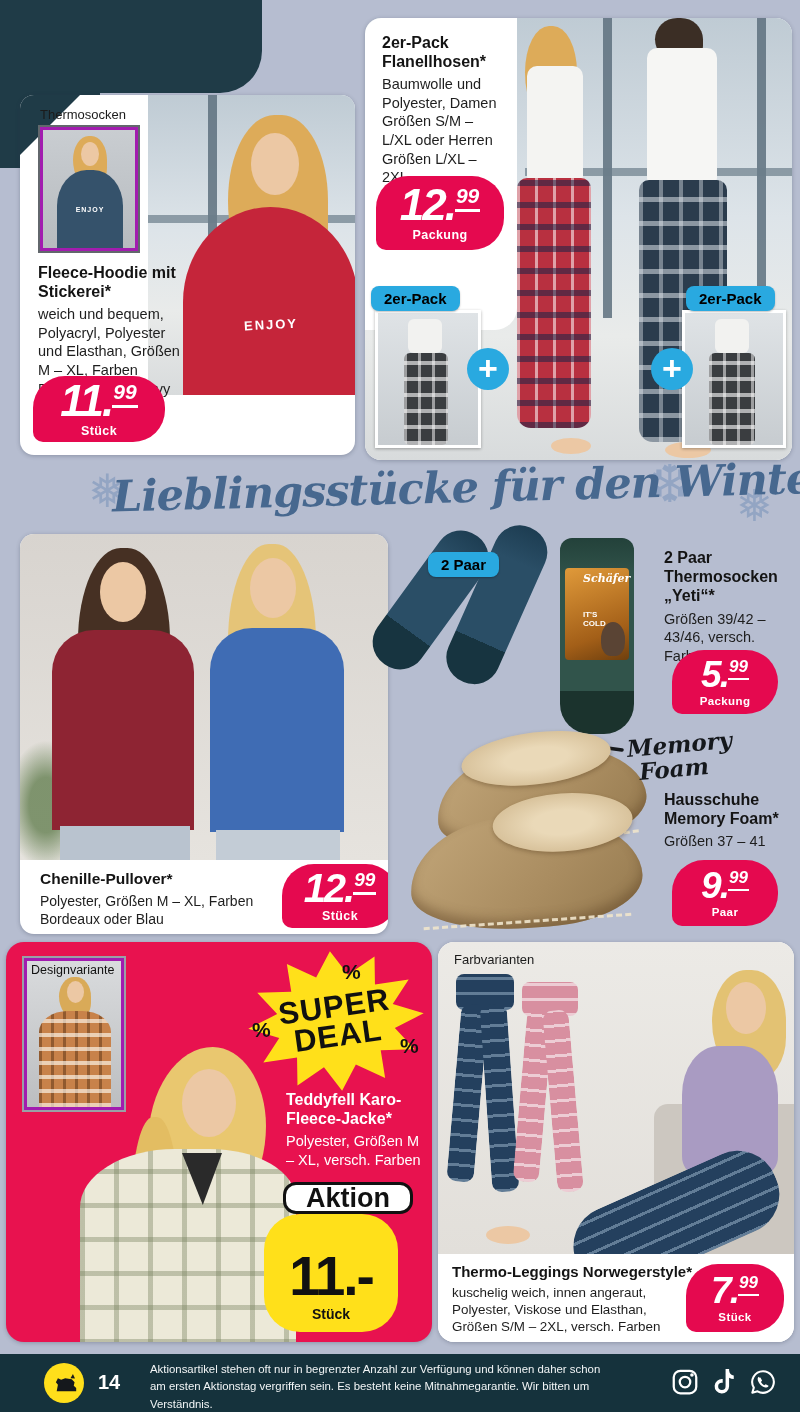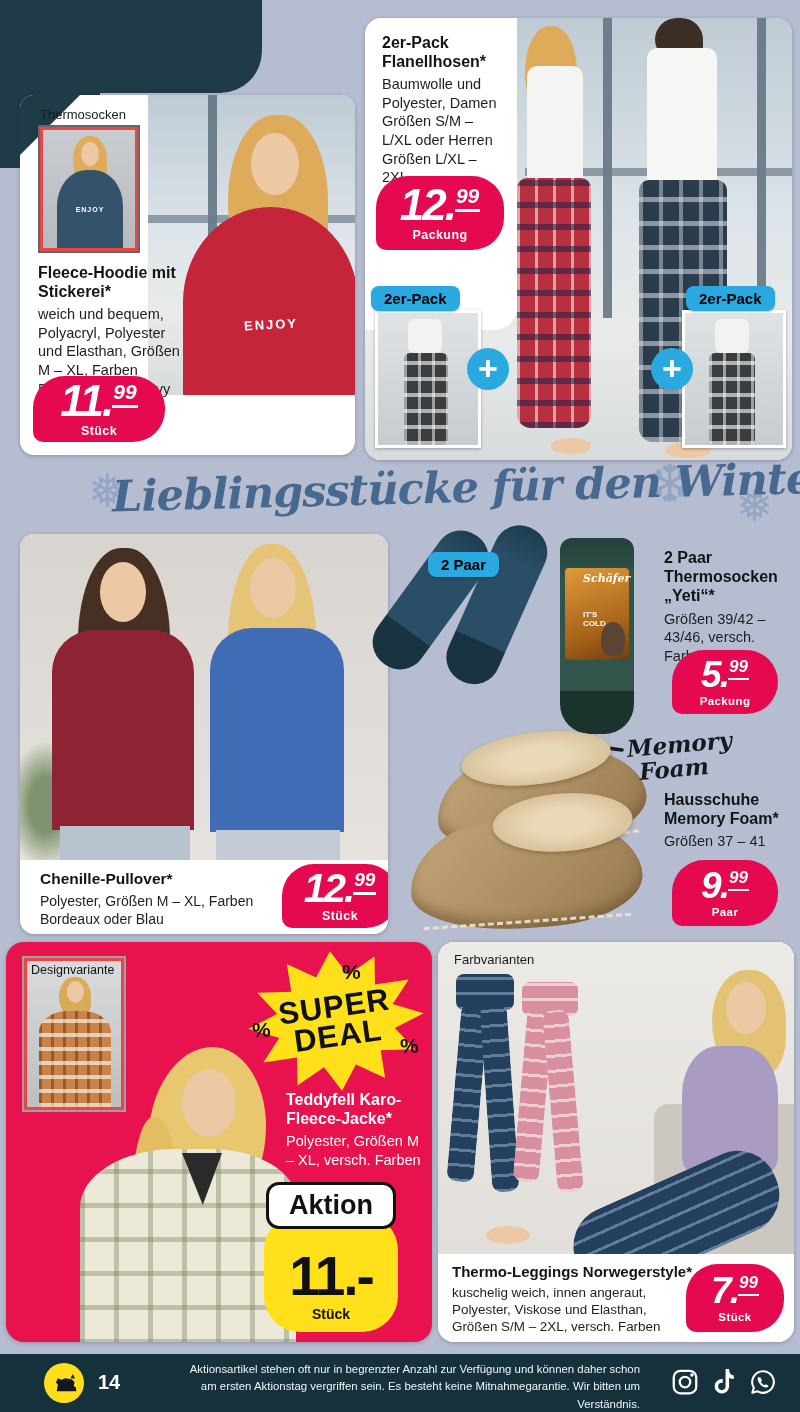--- a/index.html
+++ b/index.html
@@ -66,35 +66,35 @@
   .starburst{position:absolute;z-index:3;transform:rotate(-5deg)}
   .starburst .deal-txt{position:absolute;left:0;top:0;width:100%;height:100%;display:flex;flex-direction:column;align-items:center;justify-content:center;font-weight:900;color:#111;font-size:31px;line-height:.95;letter-spacing:1px;transform:rotate(-3deg)}
   .pct{position:absolute;color:#111;font-weight:900;font-size:21px;z-index:4}
   .aktion{position:absolute;background:#fff;border:3px solid #111;border-radius:13px;display:flex;align-items:center;justify-content:center;font-weight:900;font-size:27px;color:#111;z-index:6}
   .yellow-price{position:absolute;background:#ffe01a;border-radius:36px 36px 36px 36px;display:flex;flex-direction:column;align-items:center;justify-content:center;z-index:5;color:#111}
   .yp-val{font-weight:900;font-size:55px;letter-spacing:-2px;line-height:1}
   .yp-un{font-weight:800;font-size:14px;margin-top:2px}
   .deal-card .title,.deal-card .desc{color:#fff}
 
   
-  .inset{position:absolute;background:#ef4444;border:2px solid #62676c;padding:3px;z-index:5}
+  .inset{position:absolute;background:#a21caf;border:2px solid #62676c;padding:3px;z-index:5}
   .inset-inner{position:relative;width:100%;height:100%;background:linear-gradient(180deg,#c9cdd1,#b7bbbf);overflow:hidden}
   .inset.white-border{border:3px solid #fff;box-shadow:0 1px 3px rgba(0,0,0,.3)}
   .inset-label{font-size:12.5px;color:#111;position:absolute;left:4px;top:2px;z-index:2;white-space:nowrap}
 
   
   .leg{position:absolute;border-radius:10px}
   .norge-navy{background-color:#24405e;background-image:repeating-linear-gradient(0deg,rgba(190,215,235,.4) 0 3px,transparent 3px 15px)}
   .norge-pink{background-color:#d88fa0;background-image:repeating-linear-gradient(0deg,rgba(255,255,255,.55) 0 3px,transparent 3px 15px)}
 
   
   .footer{position:absolute;left:0;top:1354px;width:800px;height:58px;background:#15323c;color:#fff;z-index:10}
   .logo-circle{position:absolute;left:44px;top:9px;width:40px;height:40px;background:#ffdf1b;border-radius:50%;display:flex;align-items:center;justify-content:center}
   .page-num{position:absolute;left:98px;top:17px;font-weight:800;font-size:20px}
-  .footer-text{position:absolute;left:150px;right:160px;top:7px;text-align:right;font-size:11.4px;line-height:1.52;color:#f2f5f6}
+  .footer-text{position:absolute;left:150px;right:160px;top:7px;text-align:left;font-size:11.4px;line-height:1.52;color:#f2f5f6}
   .social{position:absolute;right:22px;top:13px;display:flex;gap:11px;align-items:center}
   .enjoy{color:#fff;font-weight:800;letter-spacing:2px}
 </style>
 </head>
 <body>
 
 <div class="page">
 
   <div class="hdr-b"></div>
   <div class="hdr-a"></div>
@@ -289,21 +289,21 @@
     <span class="pct" style="left:246px;top:76px">%</span>
     <span class="pct" style="left:394px;top:92px">%</span>
     <div style="position:absolute;left:280px;top:148px;width:138px">
       <div class="title">Teddyfell Karo-Fleece-Jacke*</div>
       <div class="desc">Polyester, Größen M – XL, versch. Farben</div>
     </div>
     <div class="yellow-price" style="left:258px;top:272px;width:134px;height:118px;padding-top:24px">
       <span class="yp-val">11.-</span>
       <span class="yp-un">Stück</span>
     </div>
-    <div class="aktion" style="left:260px;top:240px;width:130px;height:47px">Aktion</div>
+    <div class="aktion" style="left:277px;top:240px;width:130px;height:32px">Aktion</div>
   </div>
 
   <div class="card" style="left:438px;top:942px;width:356px;height:400px;border-radius:16px">
     <div class="photo" style="left:0;top:0;right:0;bottom:88px;background:linear-gradient(180deg,#eceae6,#e2dfda)">
       <div style="position:absolute;right:0;bottom:0;width:140px;height:150px;background:#ccc7c0;border-radius:14px 0 0 0"></div>
       <div class="hair" style="right:8px;top:28px;width:74px;height:110px;background:#e3c273"></div>
       <div class="face" style="right:28px;top:40px;width:40px;height:52px"></div>
       <div style="position:absolute;right:16px;top:104px;width:96px;height:128px;background:#a99bc2;border-radius:38% 38% 14% 14%"></div>
       <div class="leg norge-navy" style="right:36px;top:196px;width:216px;height:84px;transform:rotate(-24deg);transform-origin:right top;border-radius:40px"></div>
       <div class="face" style="left:48px;bottom:10px;width:44px;height:18px"></div>

